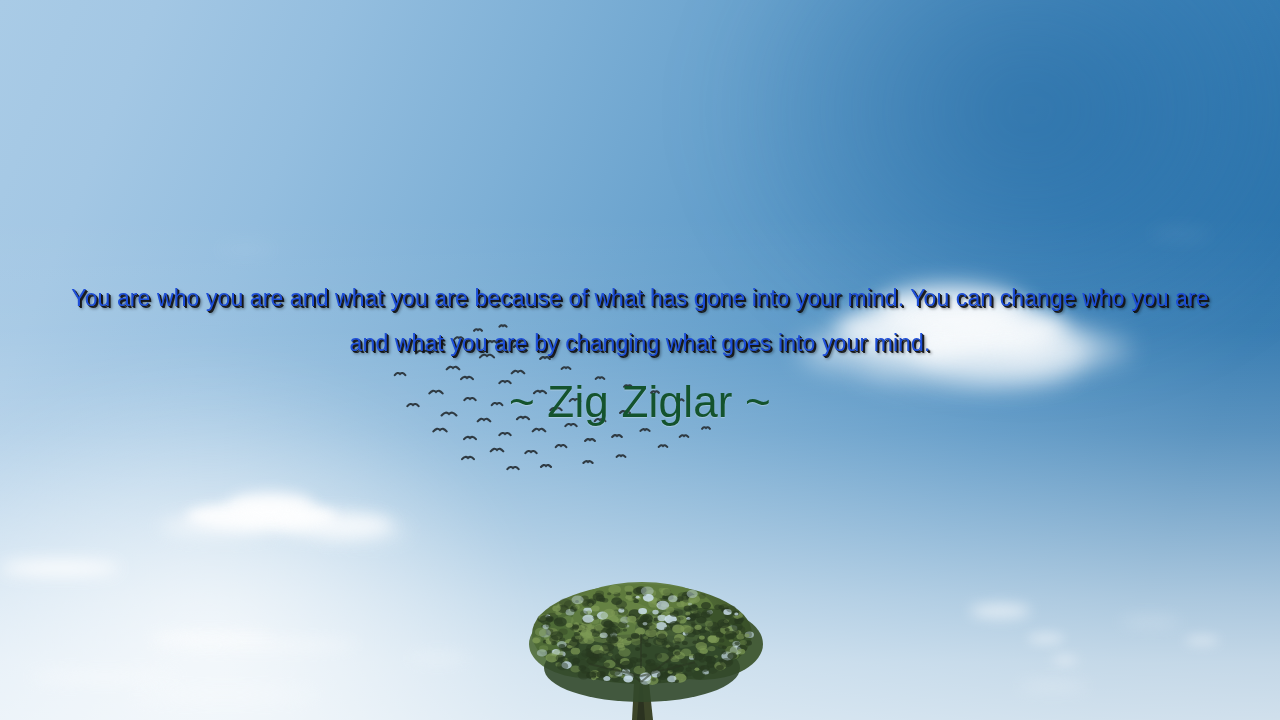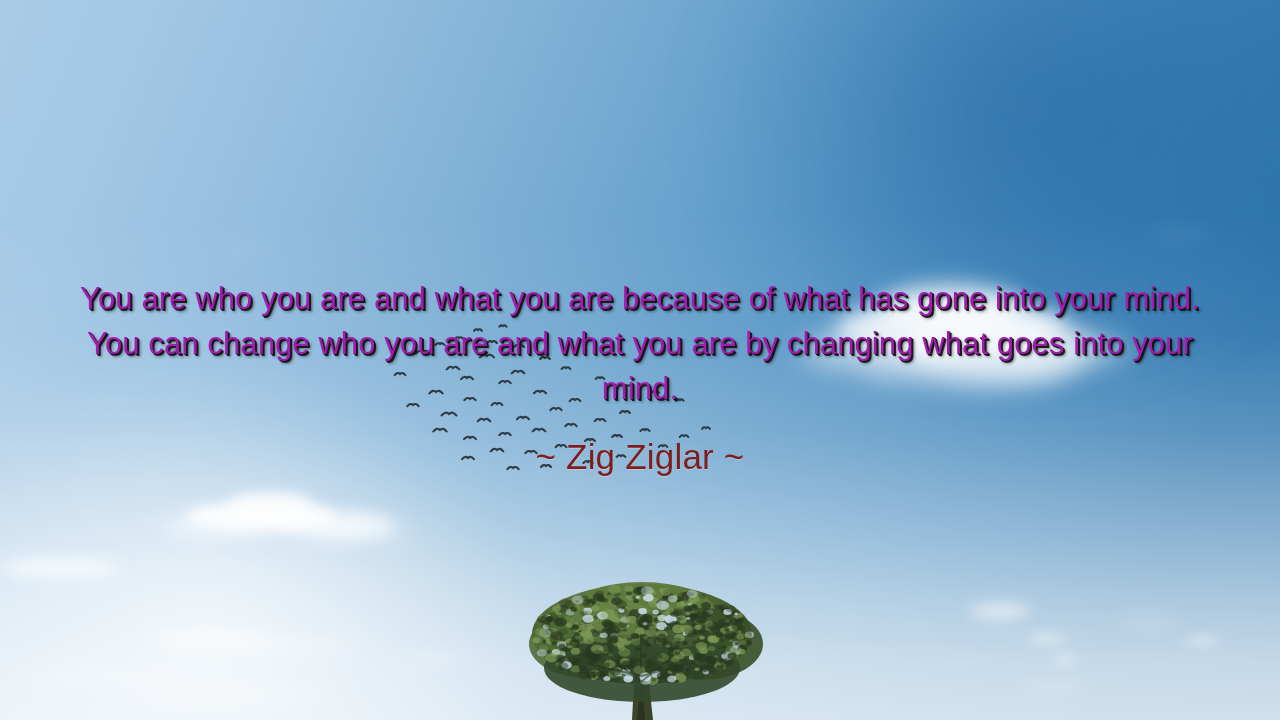--- a/index.html
+++ b/index.html
@@ -129,36 +129,36 @@
     position: absolute;
     left: 0;
     top: 276px;
     width: 1280px;
     text-align: center;
   }
   #quote-text {
     display: block;
     margin: 0 auto;
     width: 1180px;
-    color: #a21caf;
-    font-size: 31px;
+    color: #1d4ed8;
+    font-size: 23px;
     line-height: 45px;
     font-weight: 400;
     letter-spacing: 0.1px;
     text-shadow:
        2px 2px 0 rgba(20,20,20,0.92),
        1px 1px 0 rgba(20,20,20,0.92),
        3px 3px 3px rgba(0,0,0,0.45);
     white-space: pre-wrap;
   }
   #quote-author {
     display: block;
-    margin: 24px auto 0;
-    color: #7f1d1d;
-    font-size: 35px;
+    margin: 14px auto 0;
+    color: #14532d;
+    font-size: 44px;
     line-height: 44px;
     font-weight: 400;
     letter-spacing: 0.2px;
     text-shadow: 0 1px 1px rgba(255,255,255,0.28);
   }
 </style>
 </head>
 <body>
 
 <div id="stage">

